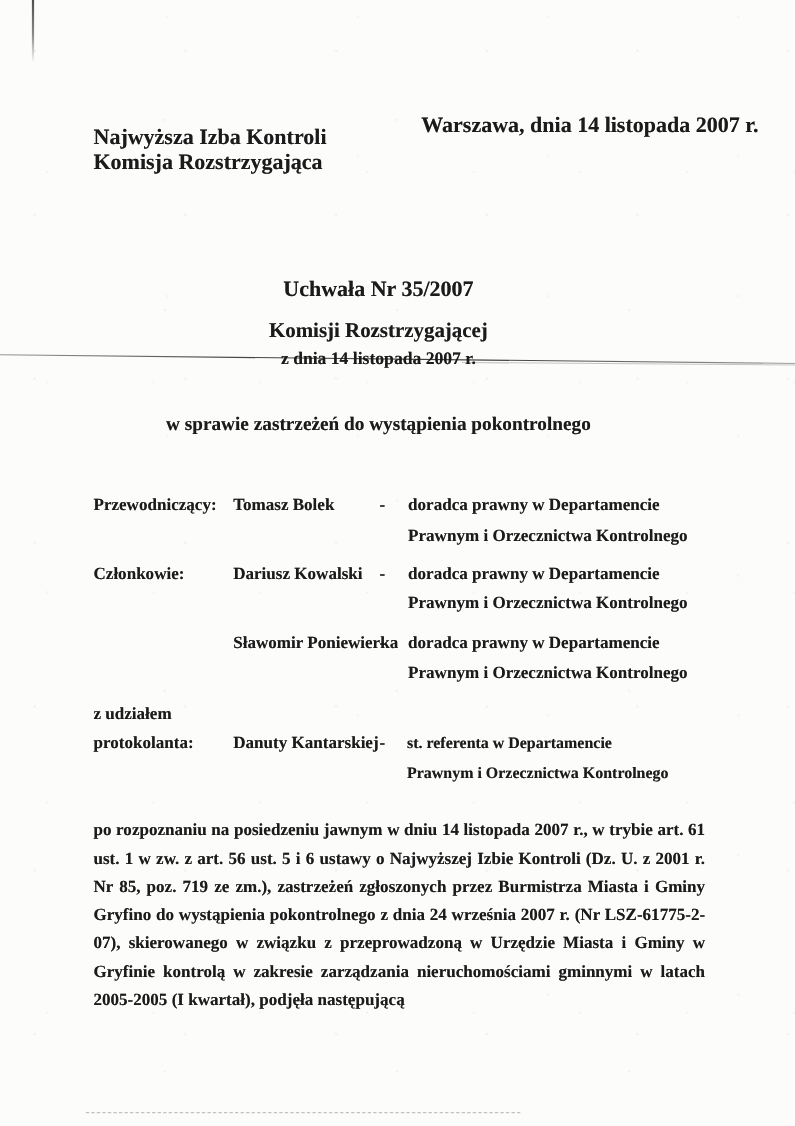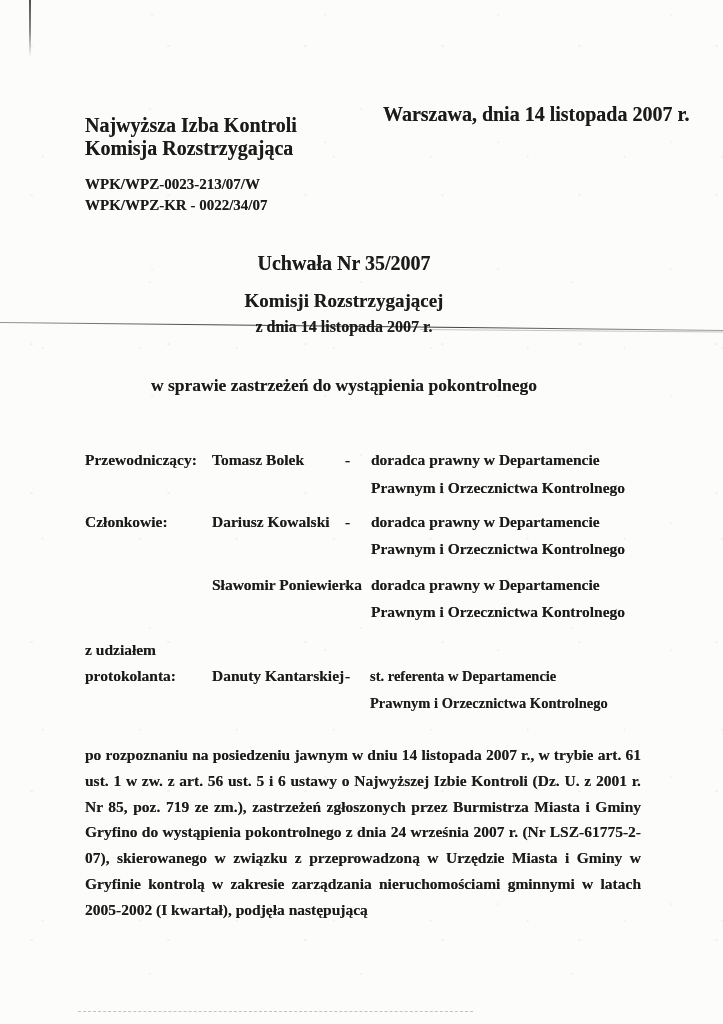--- a/index.html
+++ b/index.html
@@ -118,24 +118,20 @@
   <div class="artifact-hline2"></div>
   <div class="artifact-bottomline"></div>
 
   <div class="t date-line">Warszawa, dnia 14 listopada 2007 r.</div>
 
   <div class="t org">
     <div>Najwyższa Izba Kontroli</div>
     <div>Komisja Rozstrzygająca</div>
   </div>
 
-  <div class="t refs">
-    <div>WPK/WPZ-0023-213/07/W</div>
-    <div>WPK/WPZ-KR - 0022/34/07</div>
-  </div>
 
   <div class="center-block title-1">Uchwała Nr 35/2007</div>
   <div class="center-block title-2">Komisji Rozstrzygającej</div>
   <div class="center-block title-3">z dnia 14 listopada 2007 r.</div>
   <div class="center-block title-4">w sprawie zastrzeżeń do wystąpienia pokontrolnego</div>
 
 
   <div class="t col-label" style="top:451px">Przewodniczący:</div>
   <div class="t col-name" style="top:451px">Tomasz Bolek</div>
   <div class="t col-dash" style="top:451px">-</div>
@@ -160,16 +156,16 @@
   <div class="t col-role-sm" style="top:668px">st. referenta w Departamencie</div>
   <div class="t col-role-sm" style="top:695px">Prawnym i Orzecznictwa Kontrolnego</div>
 
   <div class="body-par">
     <div class="body-line">po rozpoznaniu na posiedzeniu jawnym w dniu 14 listopada 2007 r., w trybie art. 61</div>
     <div class="body-line">ust. 1 w zw. z art. 56 ust. 5 i 6 ustawy o Najwyższej Izbie Kontroli (Dz. U. z 2001 r.</div>
     <div class="body-line">Nr 85, poz. 719 ze zm.), zastrzeżeń zgłoszonych przez Burmistrza Miasta i Gminy</div>
     <div class="body-line">Gryfino do wystąpienia pokontrolnego z dnia 24 września 2007 r. (Nr LSZ-61775-2-</div>
     <div class="body-line">07), skierowanego w związku z przeprowadzoną w Urzędzie Miasta i Gminy w</div>
     <div class="body-line">Gryfinie kontrolą w zakresie zarządzania nieruchomościami gminnymi w latach</div>
-    <div class="body-line last">2005-2002 (I kwartał), podjęła następującą</div>
+    <div class="body-line last">2005-2005 (I kwartał), podjęła następującą</div>
   </div>
 
 </div>
 
 </body></html>

